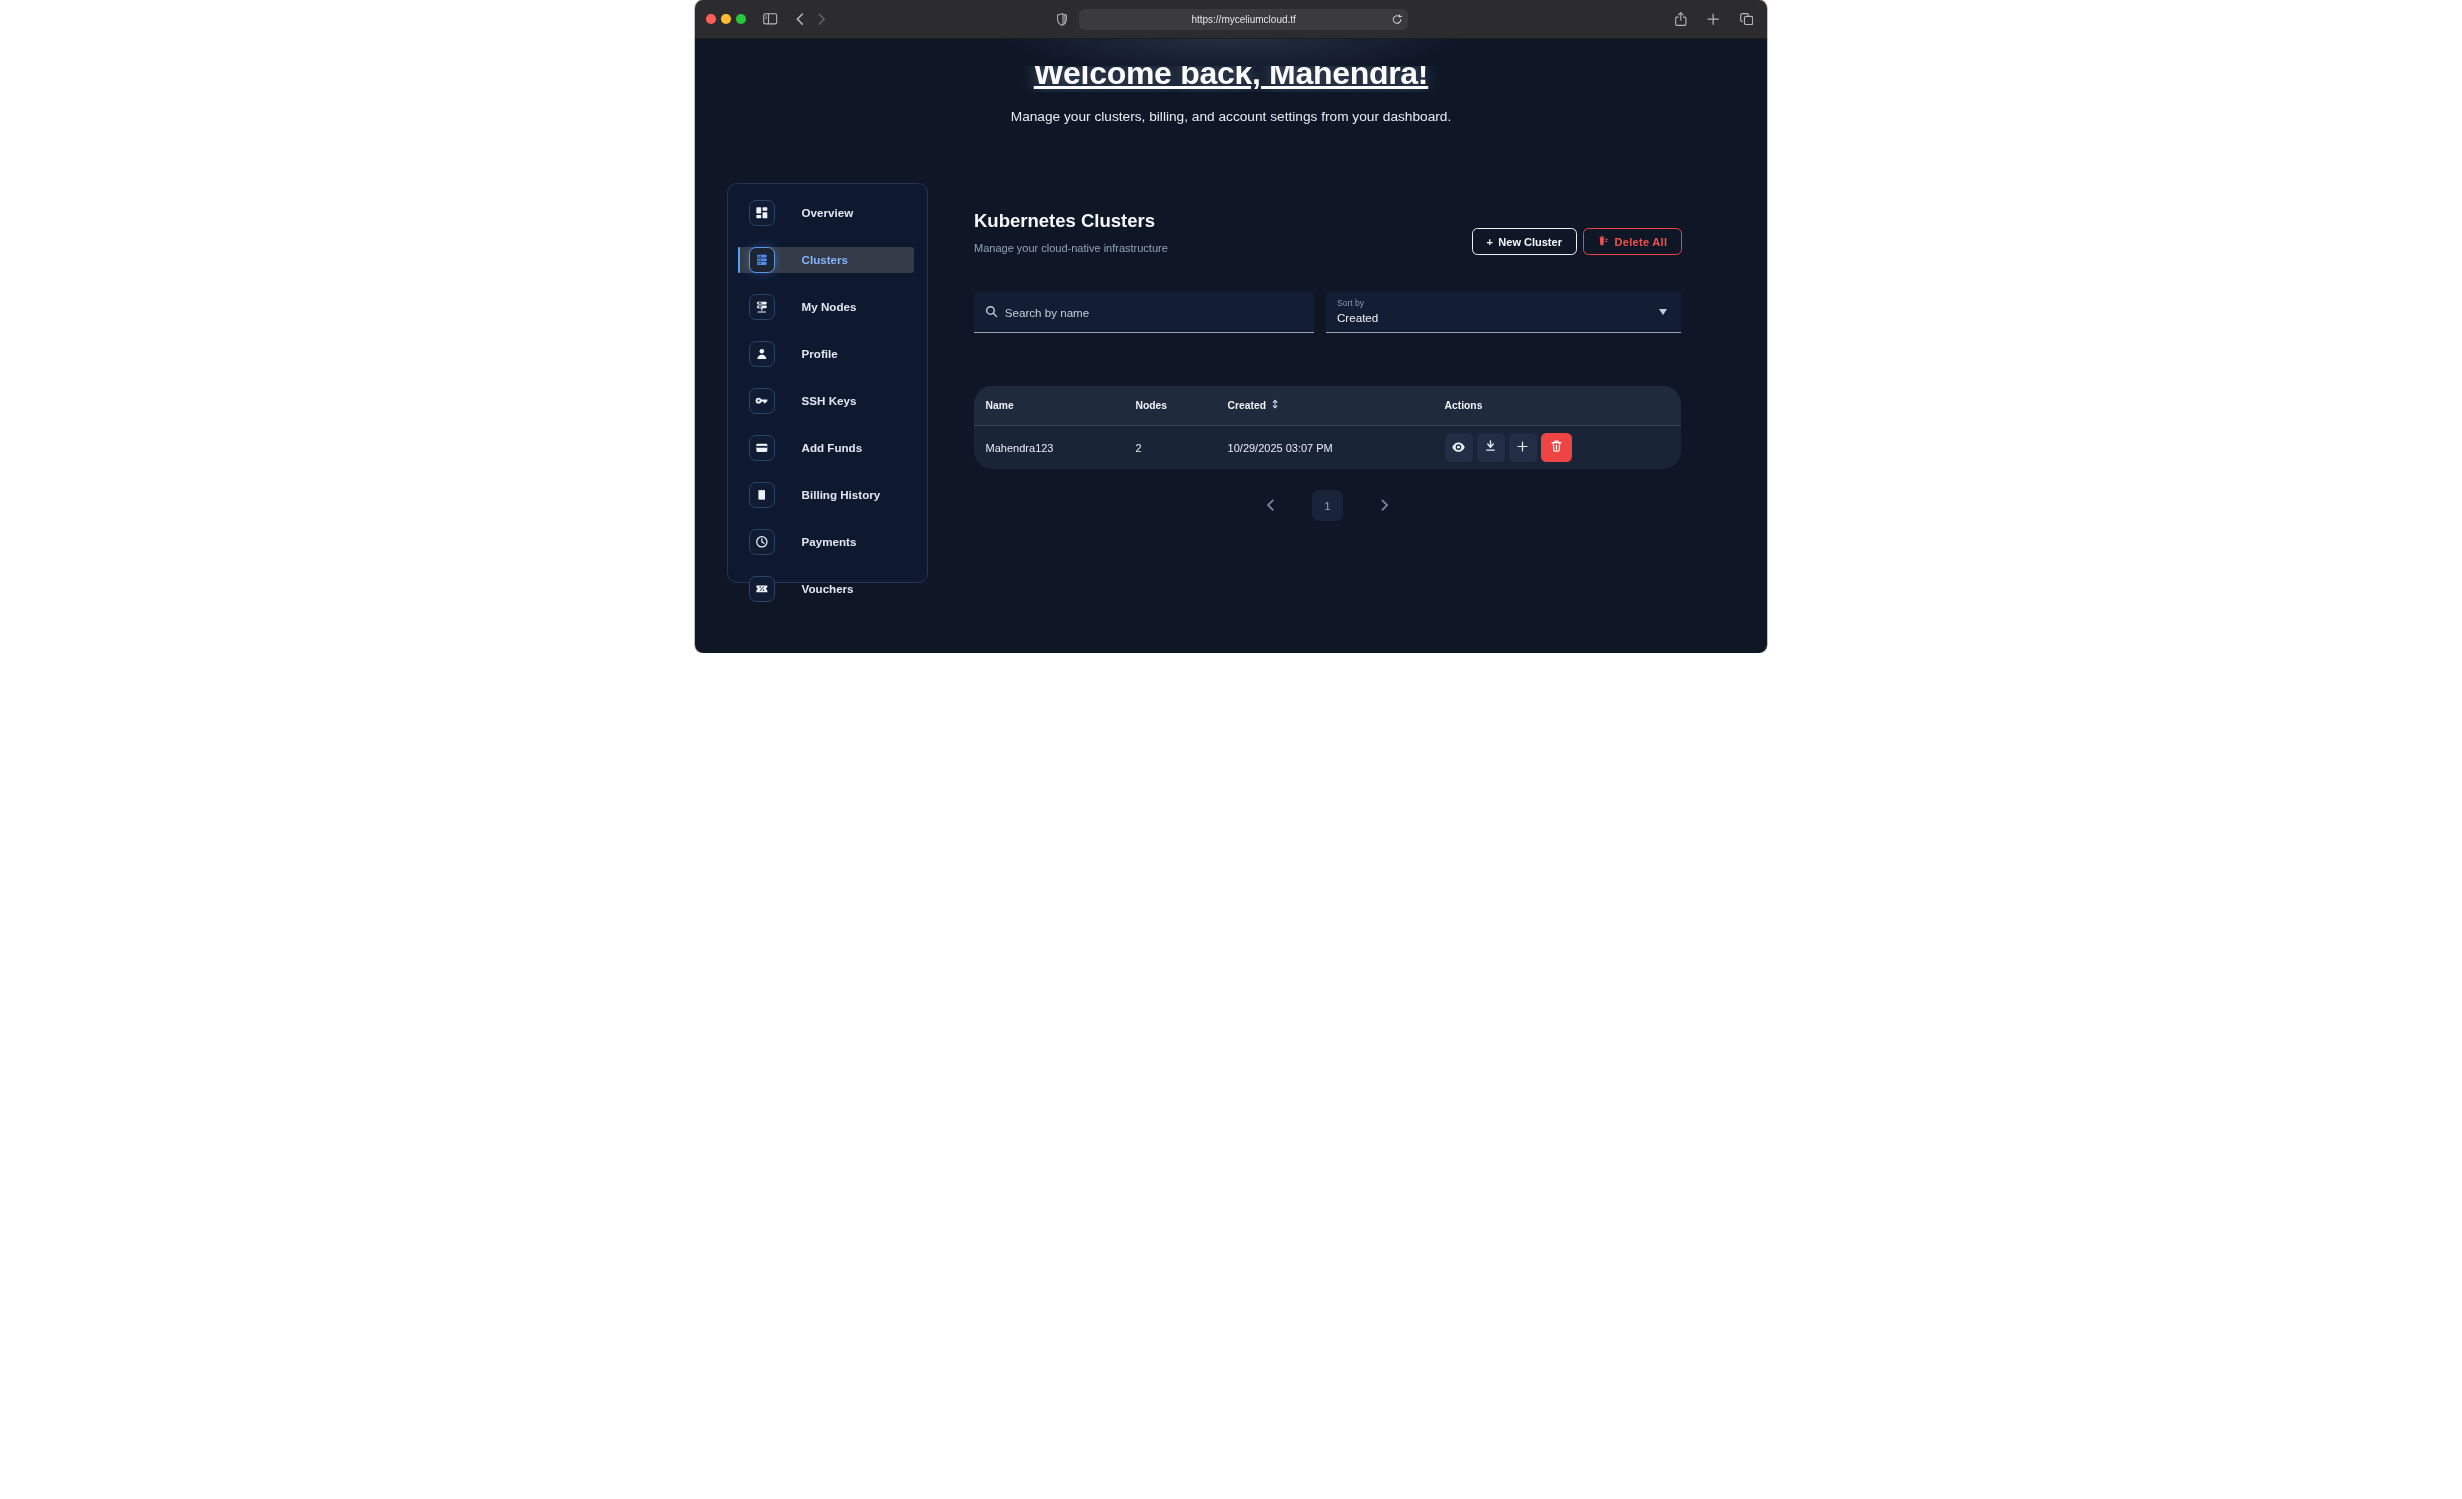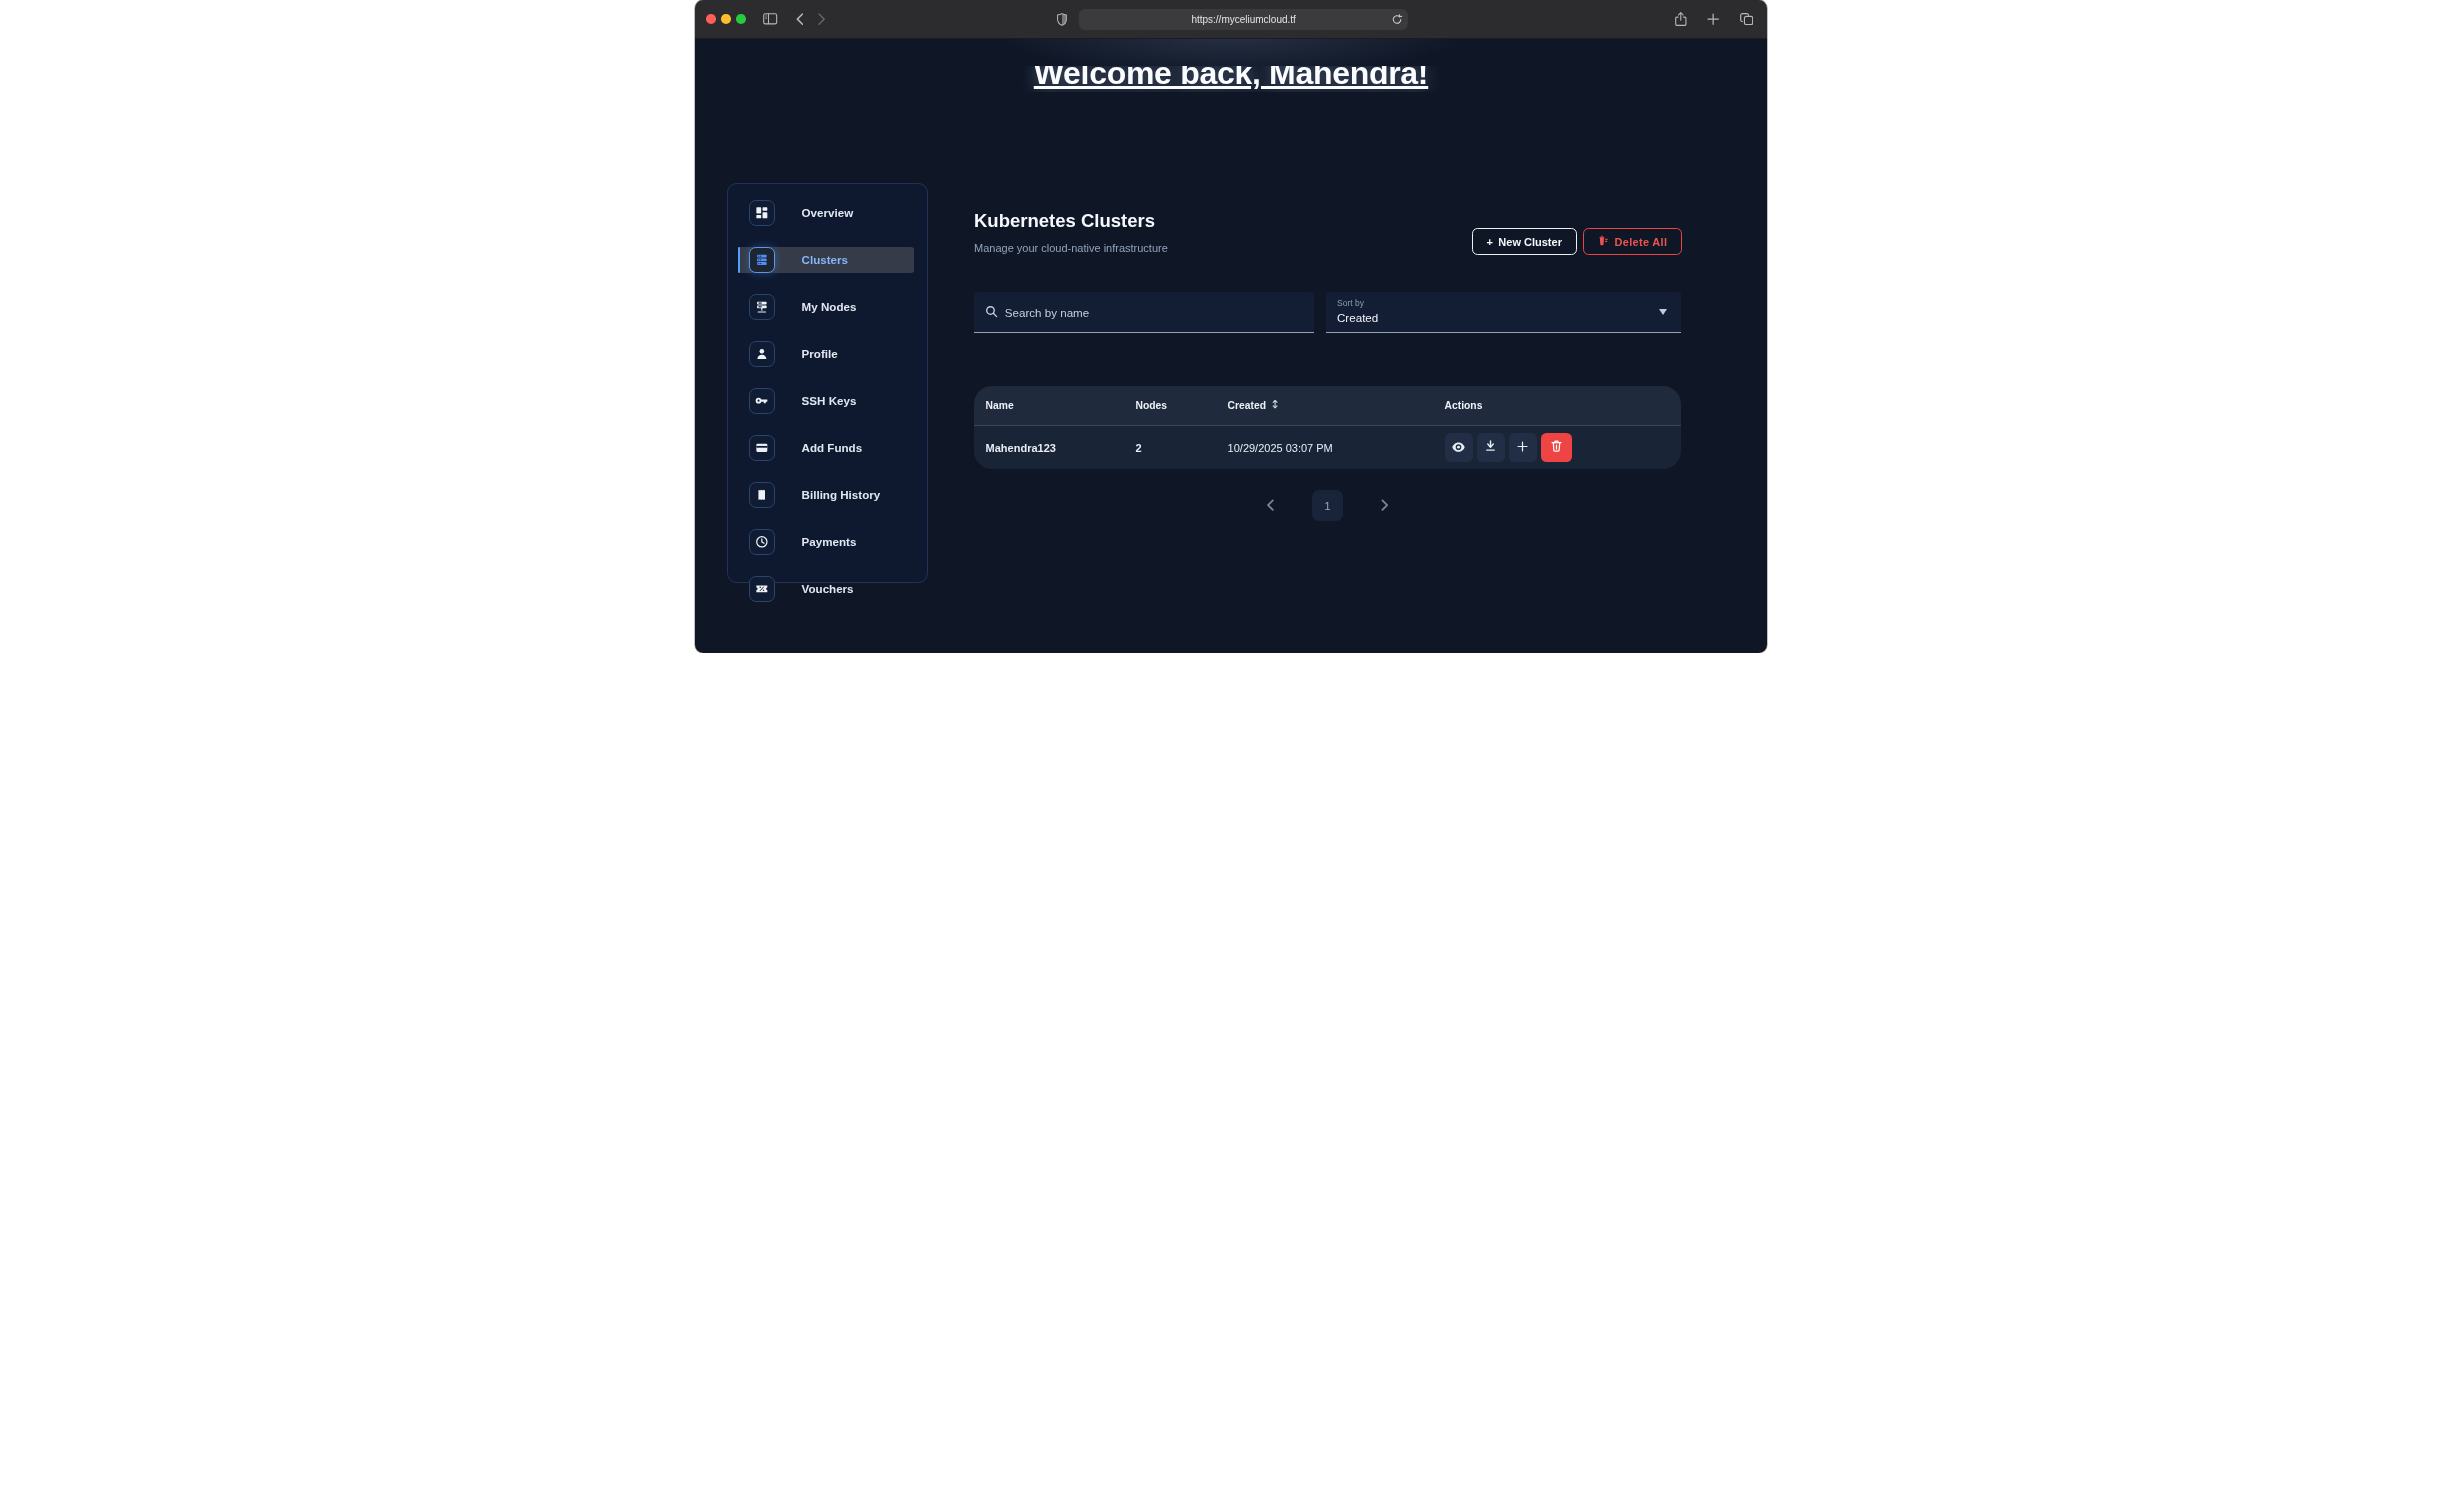--- a/index.html
+++ b/index.html
@@ -96,21 +96,21 @@
   .sort-value { font-size:11.6px; color:#f2f5fa; margin-top:2.7px; }
   .sort-caret { position:absolute; right:13.7px; top:17px; width:0; height:0;
     border-left:4.8px solid transparent; border-right:4.8px solid transparent; border-top:6.2px solid #c3cbd8; }
 
   
   .table { position:absolute; left:279px; top:347px; width:707px; border-radius:18px; overflow:hidden; }
   .t-head, .t-row { display:grid; grid-template-columns:150px 92px 217px 1fr; align-items:center; padding:0 11.6px; }
   .t-head { height:39px; background:#1f2a3d; color:#eef2f8; font-size:10.3px; font-weight:700; }
   .t-row { height:44px; background:#1a2437; border-top:0.7px solid #39455d; color:#e8edf5; font-size:11px; }
   .th { display:flex; align-items:center; gap:4.8px; }
-  .cell-name, .cell-nodes { font-weight:700; }
+  .cell-name, .cell-nodes { font-weight:400; }
   .sort-arrows { color:#cdd5e2; }
   .actions { display:flex; gap:4.1px; }
   .abtn {
     width:28px; height:29px; border-radius:5.5px; border:none; background:#222e45; color:#e8edf5;
     display:flex; align-items:center; justify-content:center; cursor:default;
   }
   .abtn.danger { width:31px; background:#ee4444; color:#ffffff; }
 
   
   .pager { position:absolute; left:279px; width:707px; top:451px; display:flex; align-items:center; justify-content:center; gap:38px; }
@@ -187,20 +187,21 @@
       </button>
     </div>
   </div>
 
   <div class="content">
     <div class="glow"></div>
 
     <div class="hero-clip">
       <div class="hero-title">Welcome back, Mahendra!</div>
     </div>
+    <div class="hero-sub">Manage your clusters, billing, and account settings from your dashboard.</div>
 
     <nav class="side-panel">
 
       <div class="side-item">
         <span class="tile">
           <svg width="13.7" height="13.7" viewBox="0 0 20 20" fill="currentColor">
             <rect x="2" y="2" width="7" height="9" rx="1"></rect>
               <rect x="11" y="2" width="7" height="5" rx="1"></rect>
             <rect x="11" y="9" width="7" height="9" rx="1"></rect>
               <rect x="2" y="13" width="7" height="5" rx="1"></rect>

